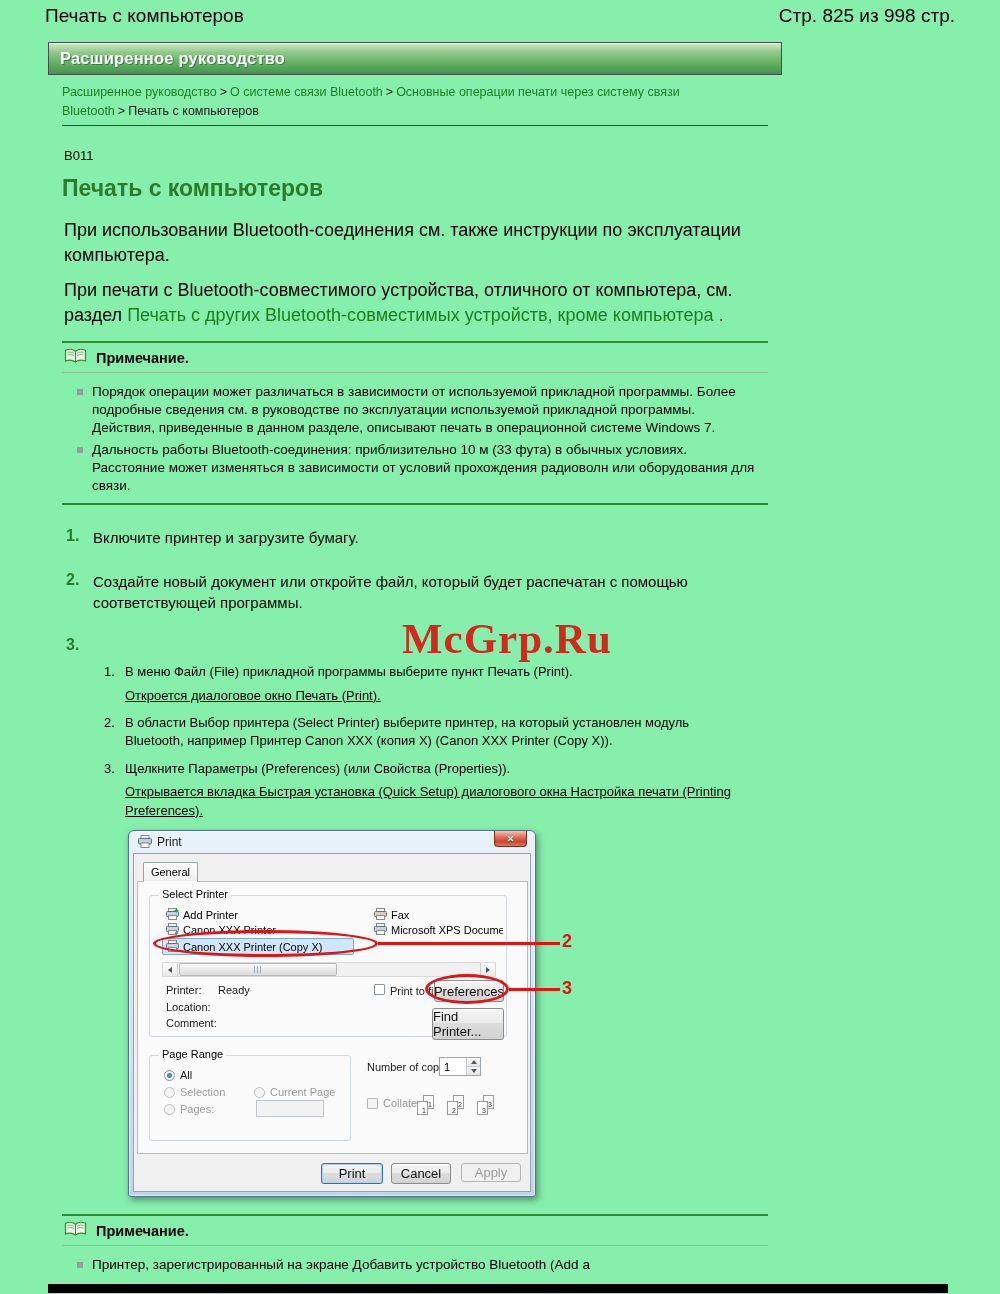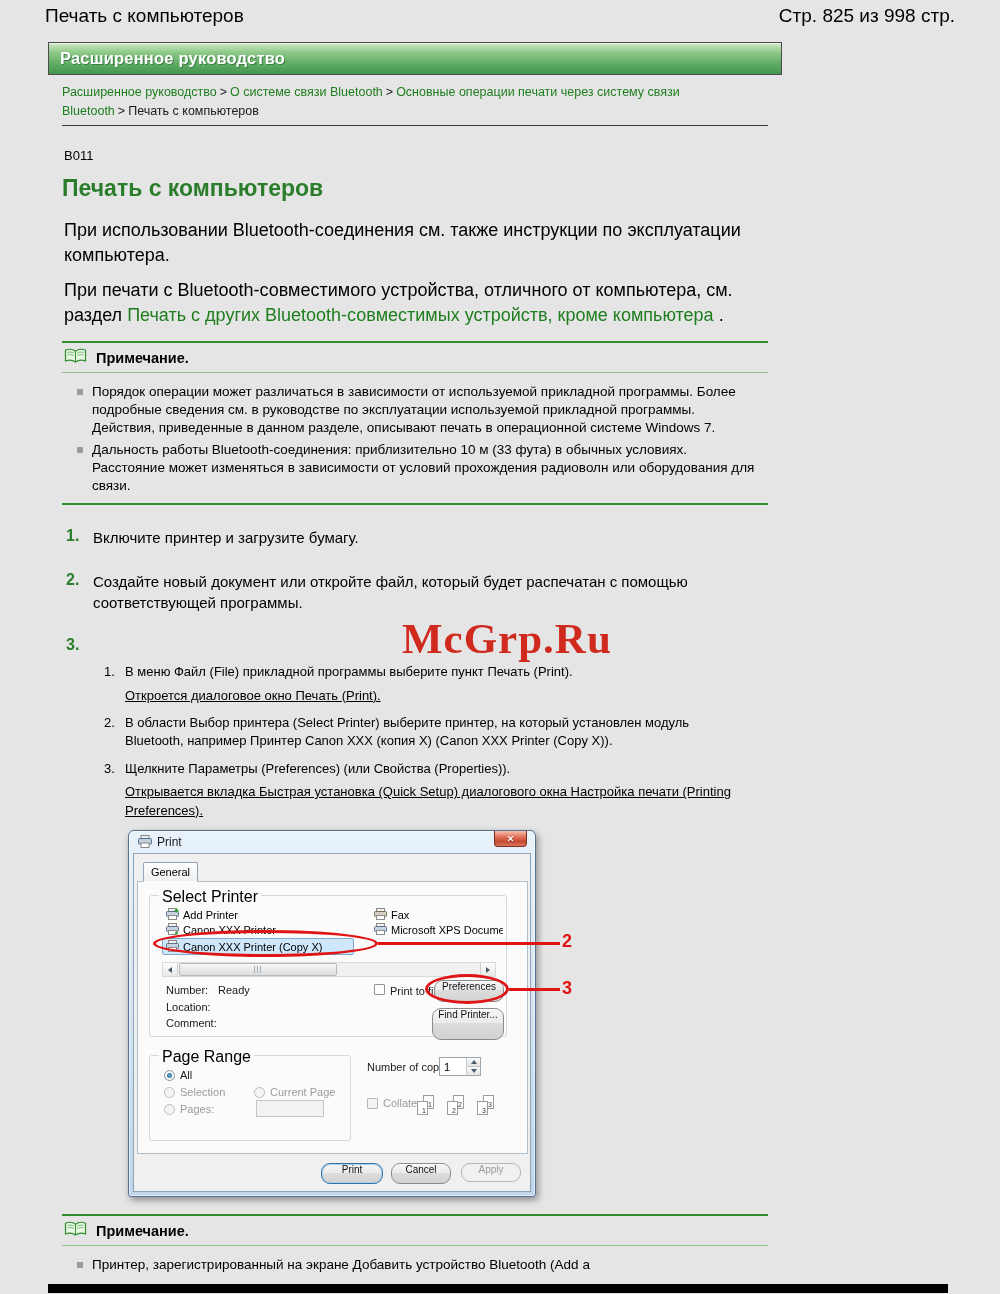--- a/index.html
+++ b/index.html
@@ -1,17 +1,17 @@
 <!DOCTYPE html>
 <html><head>
 <meta charset="utf-8">
 <style>
 * { margin:0; padding:0; box-sizing:border-box; }
 body { background:#fff; }
-.page { position:relative; width:1000px; height:1294px; margin:0 auto; background:#e5e5e5;
+.page { position:relative; width:1000px; height:1294px; margin:0 auto; background:#86efac;
   font-family:"Liberation Sans", sans-serif; color:#000; overflow:hidden; }
 
 
 .top { display:flex; justify-content:space-between; padding:5px 45px 0 45px; }
 .top-title, .top-page { font-size:19px; }
 
 
 .banner { margin:15px 0 0 48px; width:734px; height:33px; display:flex; align-items:center;
   border:1px solid #4b4b4b;
   background:linear-gradient(180deg,#d2eac7 0%, #8ec98a 30%, #58a75c 75%, #459551 100%);
@@ -72,32 +72,32 @@
   border:1px solid #7c2d1d; border-top:none; border-radius:0 0 4px 4px;
   color:#fff; font-size:9px; font-weight:bold; display:flex; align-items:center; justify-content:center;
   text-shadow:0 1px 1px #7c2d1d; cursor:pointer; }
 .client { position:absolute; left:4px; right:4px; top:22px; bottom:4px; background:#f0f0f0; border:1px solid #8fa4b7; }
 .tab { position:absolute; left:14px; top:31px; width:55px; height:20px;
   background:linear-gradient(#fefefe,#f0f0f0); border:1px solid #95a5b3; border-bottom:1px solid #fbfbfb;
   border-radius:2px 2px 0 0; display:flex; align-items:center; justify-content:center; z-index:3; }
 .tabpage { position:absolute; left:8px; top:50px; width:391px; height:273px; background:#fbfbfb;
   border:1px solid #b0bec9; z-index:1; }
 .group { position:absolute; border:1px solid #d0dae2; border-radius:3px; z-index:2; }
-.group-label { position:absolute; top:-8px; left:9px; background:#fbfbfb; padding:0 3px; font-size:16px; }
+.group-label { position:absolute; top:-8px; left:9px; background:#fbfbfb; padding:0 3px; font-size:11px; }
 .group-select { left:20px; top:64px; width:358px; height:142px; }
 .group-range { left:20px; top:224px; width:202px; height:86px; }
 .pitem { position:absolute; display:flex; align-items:center; gap:4px; white-space:nowrap; z-index:2; }
 .p-label { font-size:11px; }
 .clip { max-width:112px; overflow:hidden; display:inline-block; }
 .sel-box { position:absolute; background:#cfe7fa; border:1px solid #7ea8d0; border-radius:2px; z-index:1; }
 .lbl { position:absolute; font-size:11px; white-space:nowrap; color:#1a1a1a; z-index:2; }
 .lbl.dis { color:#9b9b9b;text-align:center; }
-.btn { position:absolute; display:flex; justify-content:center; font-size:10px; color:#111;
+.btn { position:absolute; display:flex; align-items:center; justify-content:center; font-size:13px; color:#111;
   background:linear-gradient(#f5f5f5,#ebebeb 45%, #dddddd 46%, #d2d2d2);
-  border:1px solid #8b8b8b; border-radius:9px; box-shadow:inset 0 1px 0 #fff; z-index:2; cursor:pointer; }
+  border:1px solid #8b8b8b; border-radius:3px; box-shadow:inset 0 1px 0 #fff; z-index:2; cursor:pointer; }
 .btn-default { border-color:#2f73a8; box-shadow:inset 0 0 0 1px #a8d2ef, inset 0 1px 0 #dff0fb; }
 .btn-disabled { color:#9b9b9b; border-color:#b5b5b5; background:#f1f1f1; box-shadow:none; cursor:default; }
 .checkbox { position:absolute; width:11px; height:11px; background:#fff; border:1px solid #8b959e; border-radius:1px; z-index:2; }
 .checkbox.dis { background:#f3f3f3; border-color:#b8b8b8; }
 .radio { position:absolute; width:11px; height:11px; border-radius:50%; border:1px solid #8b959e;
   background:radial-gradient(#fff 40%, #e8e8e8); z-index:2; }
 .radio.sel::after { content:""; position:absolute; left:2px; top:2px; width:5px; height:5px; border-radius:50%;
   background:radial-gradient(#67b6e3,#20506e); }
 .radio.dis { border-color:#bdbdbd; background:#f4f4f4; }
 .pages-input { position:absolute; width:68px; height:17px; border:1px solid #c0c6cc; background:#f2f2f2; z-index:2; }
@@ -310,21 +310,21 @@
         <div class="hscroll" style="left:12px;top:66px;width:334px">
           <span class="sb-btn sb-left">
               <i class="tri tri-l"></i>
             </span>
           <span class="sb-thumb"></span>
           <span class="sb-btn sb-right">
               <i class="tri tri-r"></i>
             </span>
         </div>
 
-        <span class="lbl" style="left:16px;top:88px">Number:</span>
+        <span class="lbl" style="left:16px;top:88px">Printer:</span>
         <span class="lbl" style="left:68px;top:88px">Ready</span>
         <span class="checkbox" style="left:224px;top:88px"></span>
         <span class="lbl" style="left:240px;top:89px">Print to file</span>
         <div class="btn" style="left:284px;top:84px;width:70px;height:22px">
           <span>Preferences</span>
         </div>
 
         <span class="lbl" style="left:16px;top:105px">Location:</span>
         <span class="lbl" style="left:16px;top:121px">Comment:</span>
         <div class="btn" style="left:282px;top:112px;width:72px;height:32px">

